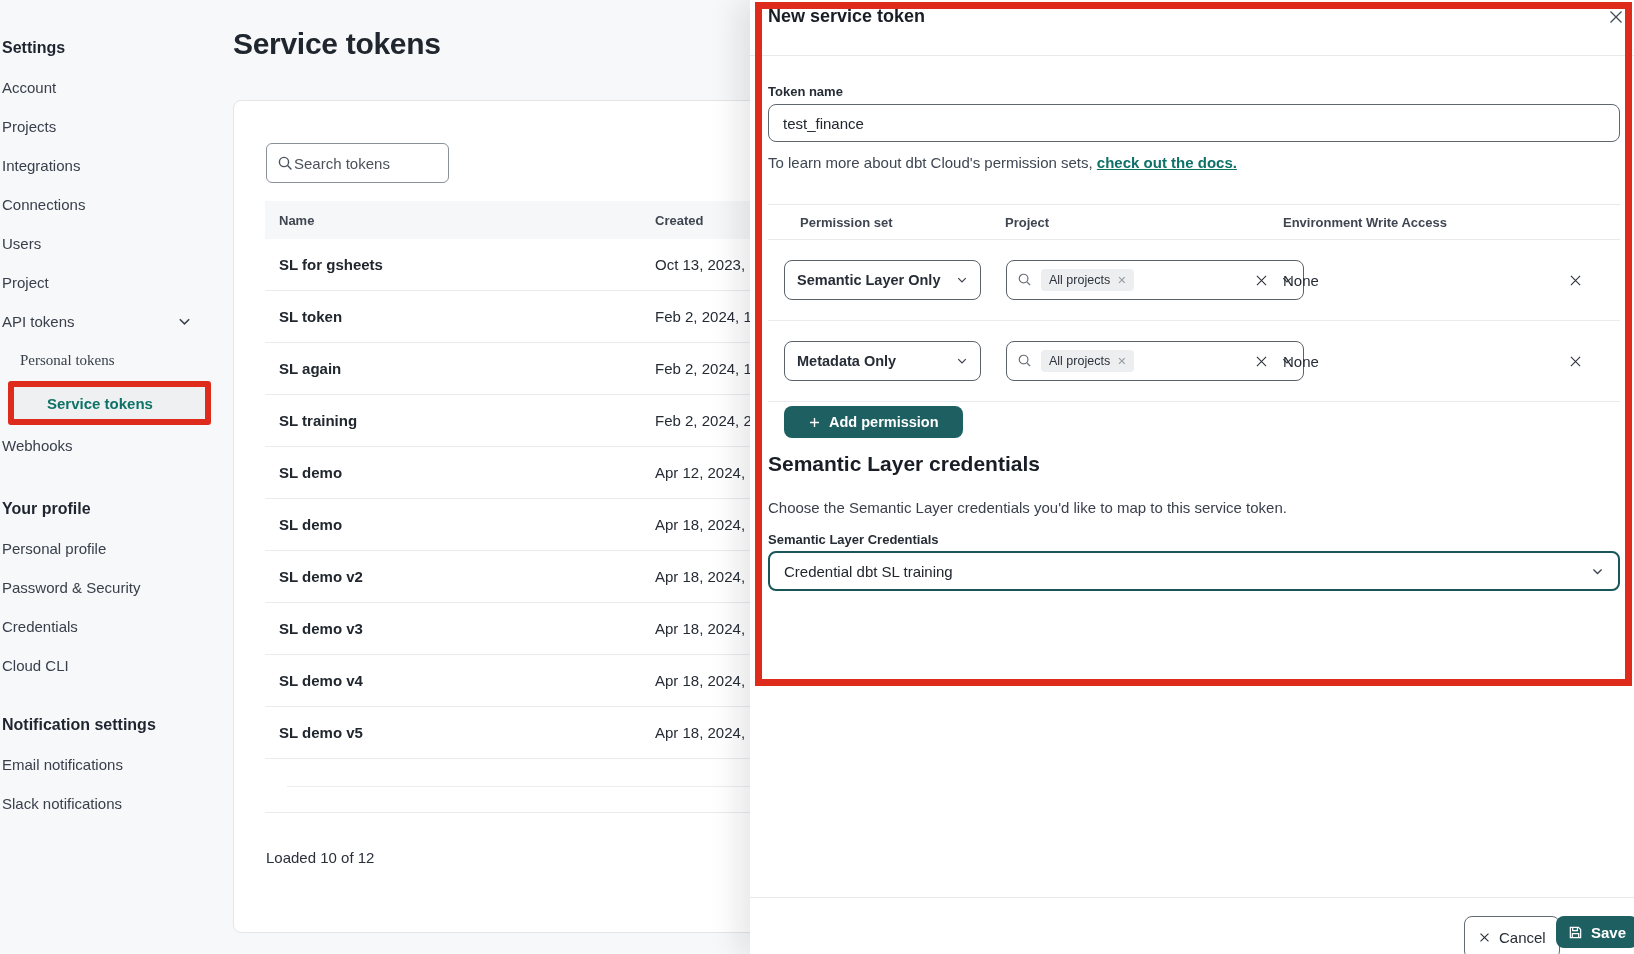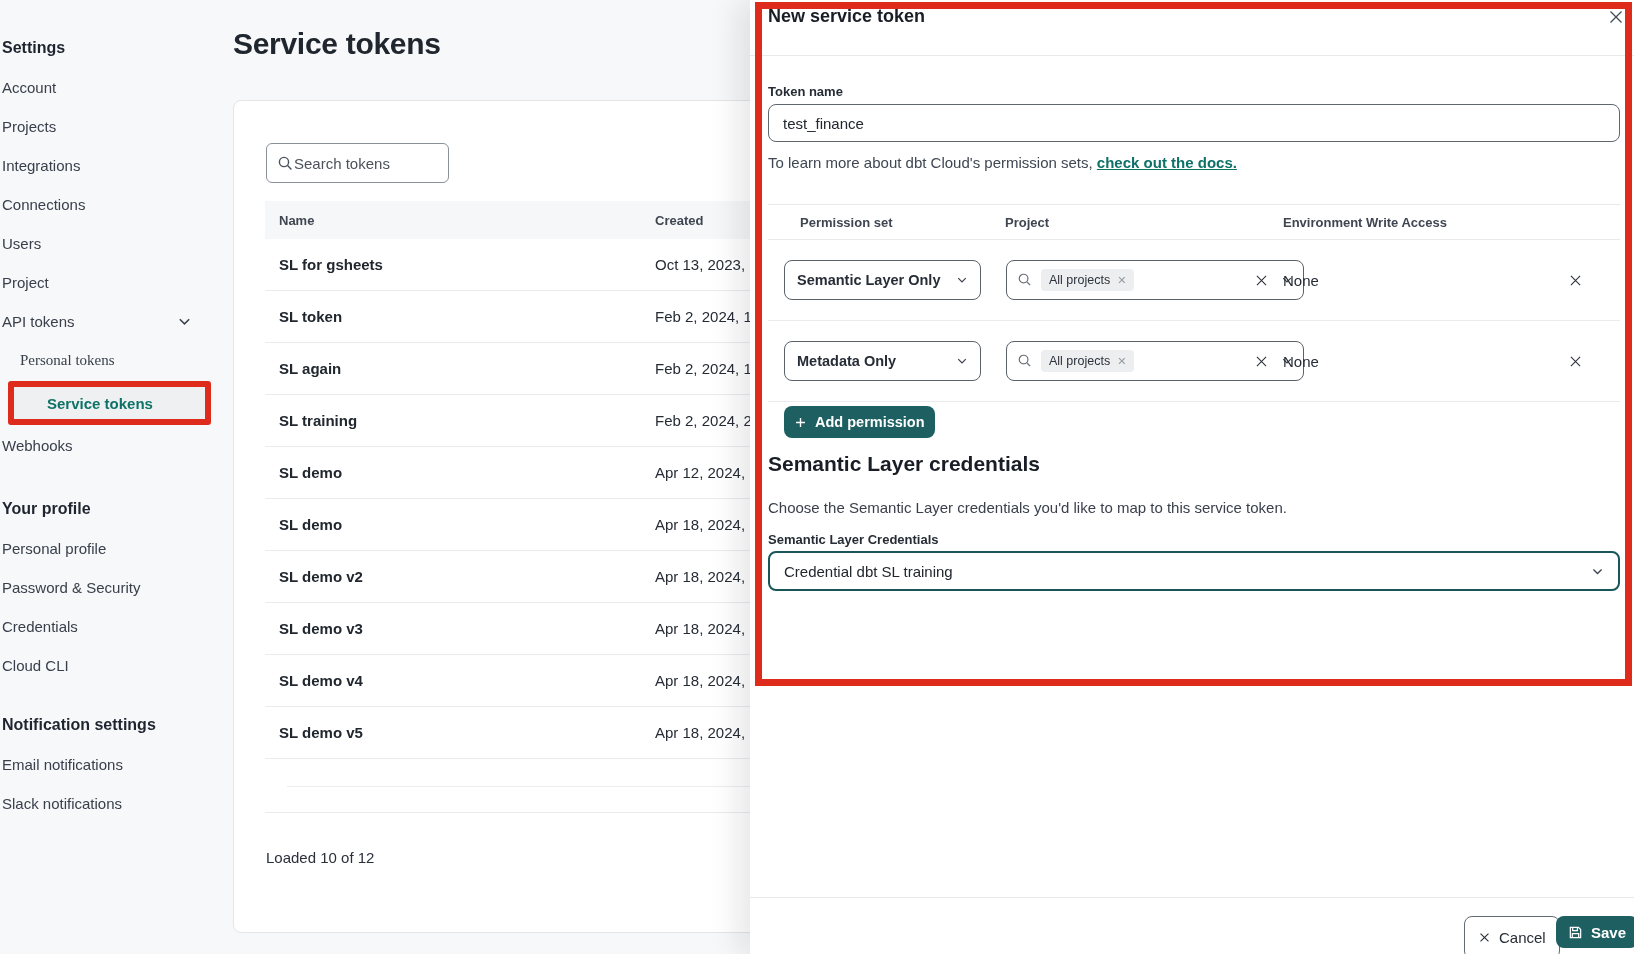--- a/index.html
+++ b/index.html
@@ -122,21 +122,21 @@
   .chip .chip-x { color:#959ba3; font-size:11px; cursor:pointer; }
   .combo .clear-x { margin-left:auto; color:#2c323b; cursor:pointer; }
   .combo .chev { margin-left:12px; color:#3b424d; }
   .none-val { position:absolute; left:515px; top:32px; font-size:15px; color:#262c35; }
   .row-x { position:absolute; left:800px; top:33px; color:#2c323b; cursor:pointer; }
 
   .add-perm-btn {
     position:absolute; left:34px; top:406px; height:32px;
     background:#1e6062; color:#fff; border:none; border-radius:8px;
     font-size:14.5px; font-weight:bold; font-family:"Liberation Sans", sans-serif;
-    display:flex; align-items:center; gap:8px; padding:0 10px; cursor:pointer;
+    display:flex; align-items:center; gap:8px; padding:0 24px; cursor:pointer;
   }
   .sl-heading {
     position:absolute; left:18px; top:452px;
     font-size:21px; font-weight:bold; color:#181d26;
   }
   .sl-desc { position:absolute; left:18px; top:499px; font-size:15px; color:#3a414c; }
   .sl-select {
     position:absolute; left:18px; top:551px; width:852px; height:40px;
     border:2px solid #19565a; border-radius:8px; background:#fff;
     display:flex; align-items:center; padding:0 14px;

